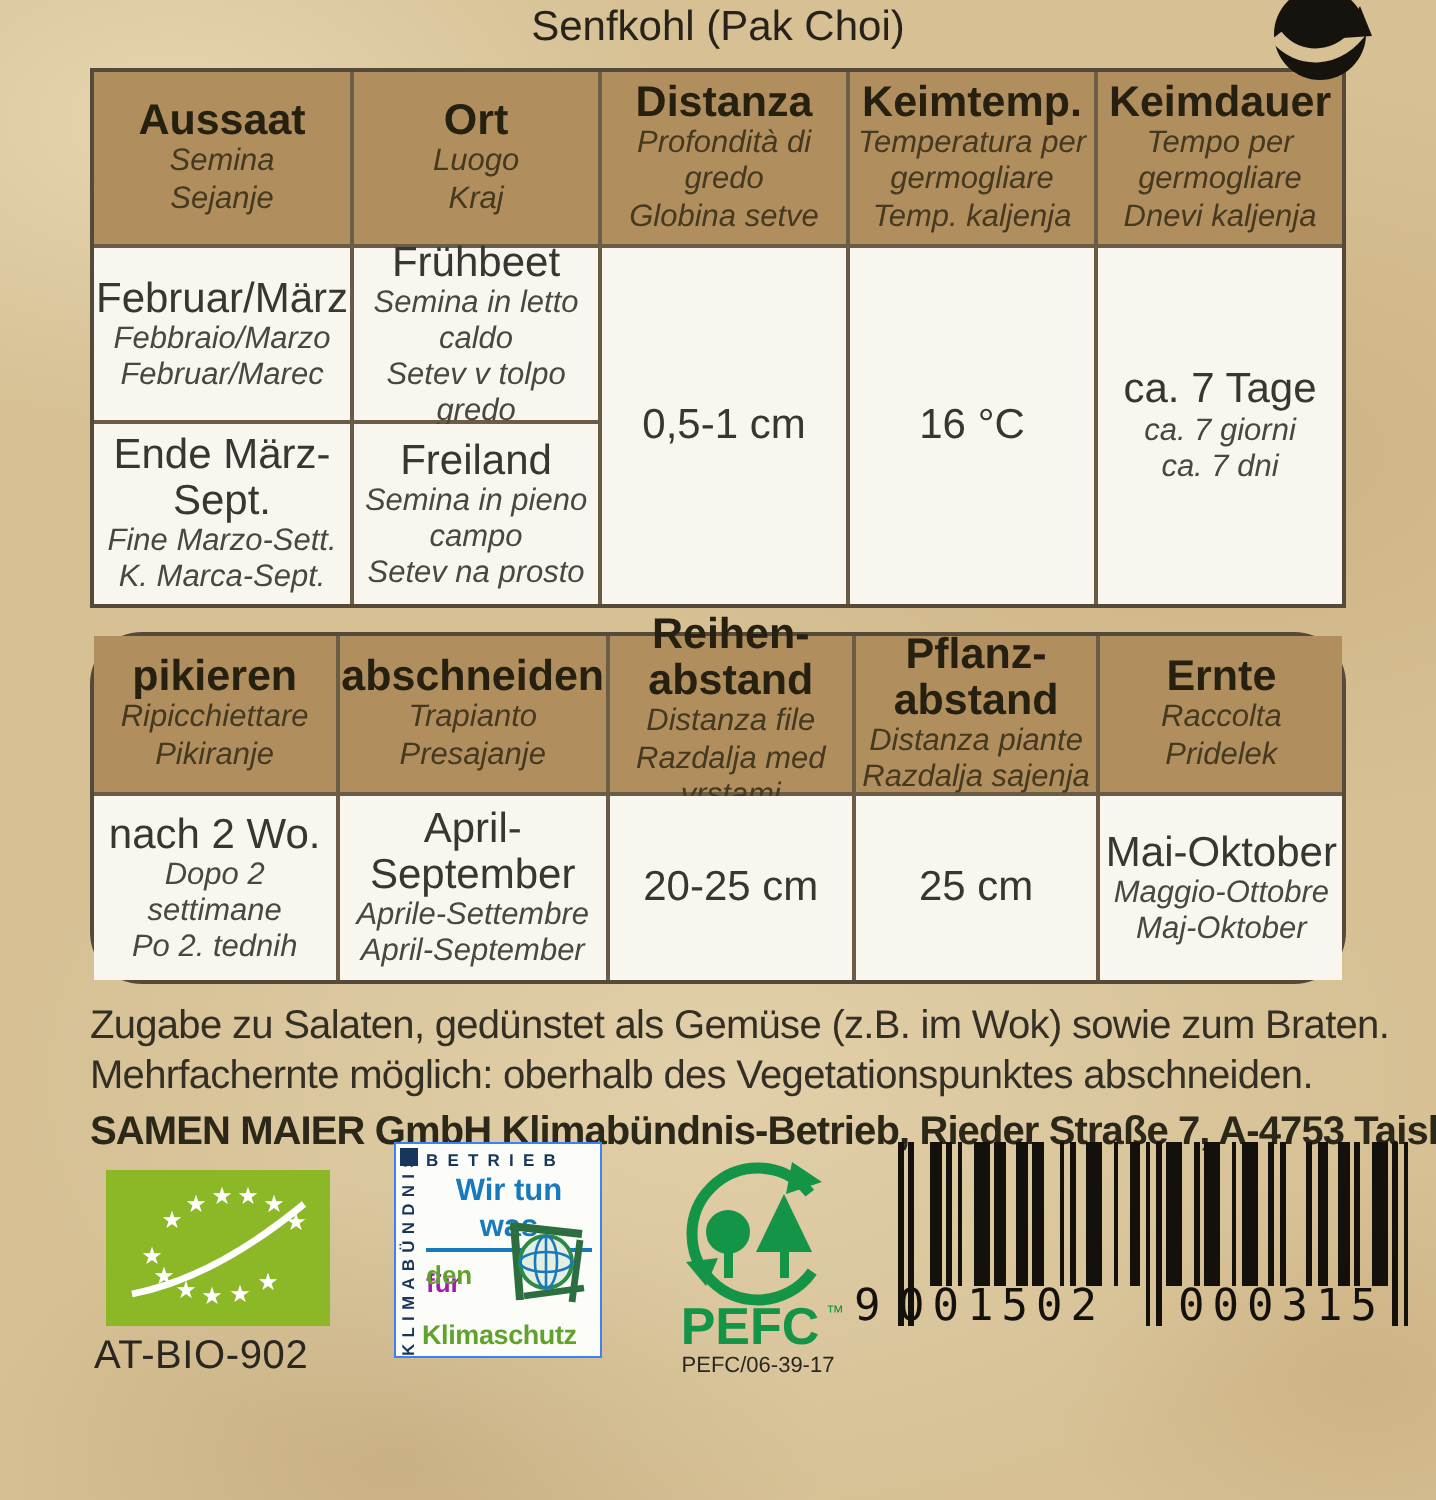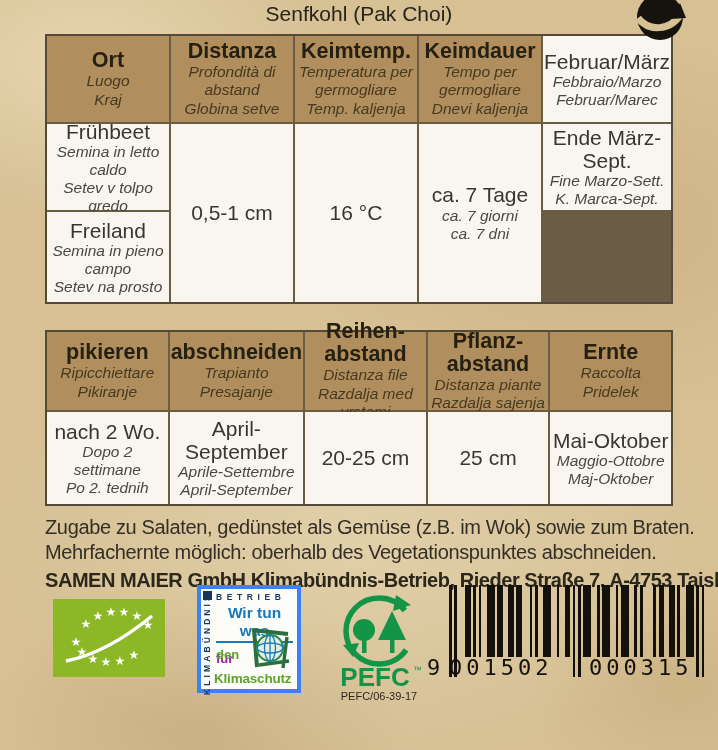--- a/index.html
+++ b/index.html
@@ -18,41 +18,41 @@
   }
   .title{padding-top:3px;text-align:center;font-size:25px;font-weight:700;color:#1d1a13;line-height:28px;}
   .subtitle{text-align:center;font-size:21px;color:#27231a;line-height:24px;margin-top:2px;}
   .green-dot{position:absolute;top:-9px;right:32px;}
 
   .tbl{
     width:624px;margin:8px auto 0;background:#6b5c45;border:2px solid #55493a;
     display:grid;grid-template-columns:repeat(5,1fr);gap:2px;
   }
   .tbl1{grid-template-rows:86px 86px 90px;}
-  .tbl2{grid-template-rows:78px 92px;margin-top:26px;}
+  .tbl2{grid-template-rows:78px 92px;margin-top:12px;border-radius:26px;}
   .cell{display:flex;flex-direction:column;align-items:center;justify-content:center;text-align:center;padding:2px 1px;}
   .hc{background:#b18e5e;}
   .bc{background:#f8f6ef;}
   .span2{grid-row:span 2;}
   .hde{font-weight:700;font-size:21.5px;color:#262010;line-height:23px;white-space:nowrap;}
   .hit,.hsl{font-style:italic;font-size:15.5px;color:#453920;line-height:18.5px;}
   .bde{font-size:21px;color:#383631;line-height:23px;}
   .bit,.bsl{font-style:italic;font-size:15.5px;color:#4a473f;line-height:18px;}
   .bval{font-size:21px;color:#383631;}
 
   .desc{width:628px;margin:9px auto 0;font-size:20px;letter-spacing:-0.35px;color:#332f25;line-height:25px;}
   .desc div{white-space:nowrap;}
   .company{width:628px;margin:5px auto 0;font-weight:700;font-size:20px;letter-spacing:-0.45px;color:#2b2719;line-height:20.5px;}
   .company div{white-space:nowrap;}
 
   .logos{position:relative;width:624px;margin:6px auto 0;height:114px;}
   .eu-logo{position:absolute;left:6px;top:2px;}
   .eu-code{position:absolute;left:0;top:84px;width:130px;text-align:left;font-size:20px;letter-spacing:0.3px;color:#2a2620;}
 
-  .klima-box{position:absolute;left:150px;top:-12px;width:104px;height:108px;background:#fcfcf8;border:4px solid #3b82f6;box-sizing:border-box;}
+  .klima-box{position:absolute;left:150px;top:-12px;width:104px;height:108px;background:#fcfcf8;border:1px solid #3b82f6;box-sizing:border-box;}
   .klima-sq{position:absolute;top:2px;left:2px;width:9px;height:9px;background:#17365c;}
   .klima-top{position:absolute;top:3px;left:15px;font-size:8.5px;font-weight:700;letter-spacing:4.6px;color:#17365c;}
   .klima-side{position:absolute;left:1px;top:14px;height:92px;writing-mode:vertical-rl;transform:rotate(180deg);font-size:8.5px;font-weight:700;letter-spacing:3.1px;color:#17365c;}
   .klima-main{position:absolute;left:13px;top:14px;right:2px;bottom:2px;}
   .klima-wir{font-size:15.5px;font-weight:700;color:#1779be;text-align:center;border-bottom:2px solid #1779be;padding-bottom:1px;margin:1px 2px 0;}
   .klima-globe{position:absolute;right:4px;top:24px;}
   .klima-fuer{position:absolute;left:2px;top:29px;font-size:13px;font-weight:700;color:#a21caf;margin-top:19px;}
   .klima-den{position:absolute;left:2px;top:44px;font-size:13px;font-weight:700;color:#5fa32c;}
   .klima-ks{position:absolute;left:0;bottom:1px;width:100%;text-align:left;font-size:13.5px;font-weight:700;color:#5fa32c;letter-spacing:-0.2px;}
 
@@ -73,27 +73,32 @@
 
   <svg class="green-dot" width="52" height="52" viewBox="0 0 52 52">
     <circle cx="26" cy="26" r="23" fill="#16130e"></circle>
     <path d="M4 27 C 15 41, 36 40, 47 23" stroke="#d6c094" stroke-width="7" fill="none"></path>
     <path d="M46 12 L52 27 L37 28 Z" fill="#16130e"></path>
     <path d="M30 3 C 20 5, 12 12, 9 21" stroke="#16130e" stroke-width="6" fill="none"></path>
   </svg>
 
   <div class="tbl tbl1">
     <div class="cell hc">
+      <div class="hde">Aussaat</div>
+      <div class="hit">Semina</div>
+      <div class="hsl">Sejanje</div>
+    </div>
+    <div class="cell hc">
       <div class="hde">Ort</div>
       <div class="hit">Luogo</div>
       <div class="hsl">Kraj</div>
     </div>
     <div class="cell hc">
       <div class="hde">Distanza</div>
-      <div class="hit">Profondità di abstand</div>
+      <div class="hit">Profondità di gredo</div>
       <div class="hsl">Globina setve</div>
     </div>
     <div class="cell hc">
       <div class="hde">Keimtemp.</div>
       <div class="hit">Temperatura per germogliare</div>
       <div class="hsl">Temp. kaljenja</div>
     </div>
     <div class="cell hc">
       <div class="hde">Keimdauer</div>
       <div class="hit">Tempo per germogliare</div>
@@ -207,20 +212,21 @@
           <text x="84" y="21">★</text>
           <text x="95" y="30">★</text>
         <text x="23" y="47">★</text>
           <text x="29" y="57">★</text>
           <text x="40" y="64">★</text>
         <text x="53" y="67">★</text>
           <text x="67" y="66">★</text>
           <text x="81" y="60">★</text>
       </g>
     </svg>
+    <div class="eu-code">AT-BIO-902</div>
 
     <div class="klima-box">
       <span class="klima-sq"></span>
       <div class="klima-top">BETRIEB</div>
       <div class="klima-side">KLIMABÜNDNIS</div>
       <div class="klima-main">
         <div class="klima-wir">Wir tun was</div>
         <svg class="klima-globe" width="42" height="42" viewBox="0 0 42 42">
           <path d="M3 3 L39 7 M5 2 L8 40" stroke="#2c6e3f" stroke-width="4" fill="none"></path>
           <path d="M38 10 L34 41 M10 38 L40 34" stroke="#2c6e3f" stroke-width="3.4" fill="none"></path>

